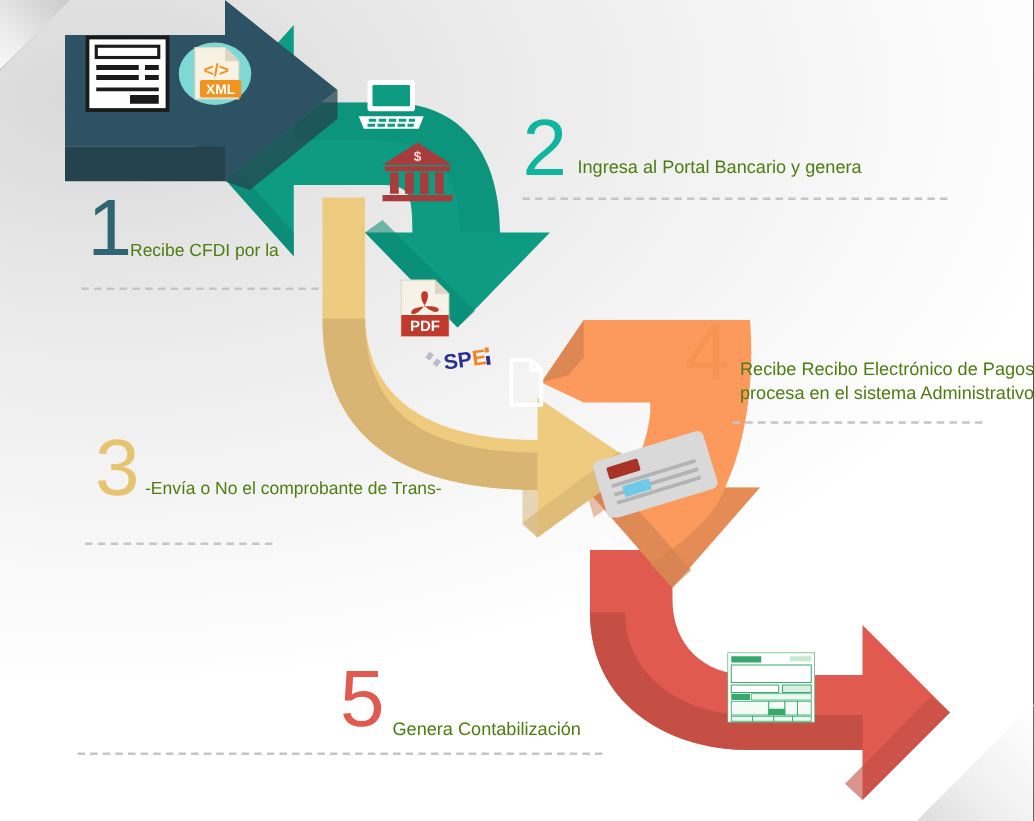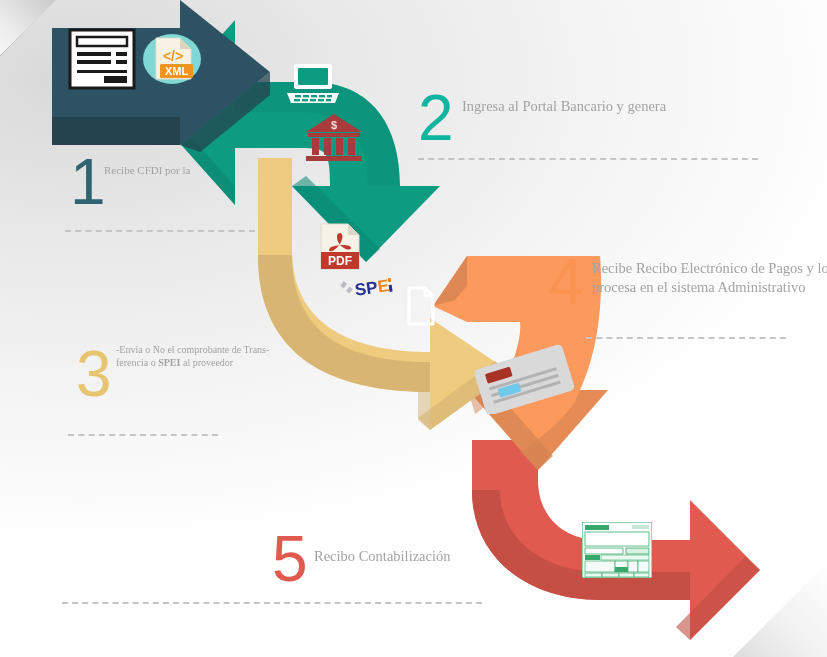--- a/index.html
+++ b/index.html
@@ -28,38 +28,39 @@
   }
   .svgl{position:absolute;left:0;top:0;}
 
   
   .step{position:absolute;}
   .step .num{
     position:absolute;font-family:"Liberation Sans",sans-serif;
     font-weight:300;line-height:1;letter-spacing:-2px;
   }
   .step .txt{
-    position:absolute;color:#a3a3a3;line-height:1.32;
-    font-family:Liberation Serif, serif;
+    position:absolute;color:#4d7c0f;line-height:1.32;
+    font-family:Liberation Sans, sans-serif;
+    margin-top:28px;
   }
   .step .rule{position:absolute;height:0;border-top:2px dashed #c5c5c5;}
 
   #step1{left:70px;top:150px;}
   #step1 .num{font-size:64px;color:#2f6473;left:0;top:0;}
-  #step1 .txt{left:34px;top:13px;font-size:11px;width:200px;}
+  #step1 .txt{left:34px;top:13px;font-size:14px;width:200px;}
   #step1 .rule{left:-5px;top:80px;width:190px;}
 
   #step2{left:418px;top:86px;}
   #step2 .num{font-size:64px;color:#10b5a0;left:0;top:0;}
   #step2 .txt{left:44px;top:11px;font-size:14.5px;width:290px;}
   #step2 .rule{left:0px;top:72px;width:340px;}
 
   #step3{left:76px;top:342px;}
   #step3 .num{font-size:64px;color:#e9c濃;color:#e7c470;left:0;top:0;}
-  #step3 .txt{left:40px;top:1px;font-size:10px;width:270px;}
+  #step3 .txt{left:40px;top:11px;font-size:14px;width:270px;}
   #step3 .rule{left:-8px;top:92px;width:150px;}
 
   #step4{left:548px;top:250px;}
   #step4 .num{font-size:64px;color:#f89352;left:0;top:0;}
   #step4 .txt{left:44px;top:9px;font-size:14.5px;width:280px;white-space:nowrap;}
   #step4 .rule{left:38px;top:87px;width:200px;}
 
   #step5{left:272px;top:527px;}
   #step5 .num{font-size:64px;color:#e05a4f;left:0;top:0;}
   #step5 .txt{left:42px;top:20px;font-size:14.5px;width:250px;}
@@ -257,37 +258,34 @@
     <div class="txt">
       <div>Ingresa al Portal Bancario y genera</div>
     </div>
     <div class="rule"></div>
   </div>
 
   <div class="step" id="step3">
     <div class="num" style="color: rgb(231, 196, 112);">3</div>
     <div class="txt">
       <div>-Envía o No el comprobante de Trans-</div>
-      <div>
-        <span>ferencia o </span><span class="b">SPEI</span><span> al proveedor</span>
-      </div>
     </div>
     <div class="rule"></div>
   </div>
 
   <div class="step" id="step4">
     <div class="num" style="color: rgb(248, 147, 82);">4</div>
     <div class="txt">
       <div>Recibe Recibo Electrónico de Pagos y lo</div>
       <div>procesa en el sistema Administrativo</div>
     </div>
     <div class="rule"></div>
   </div>
 
   <div class="step" id="step5">
     <div class="num" style="color: rgb(224, 90, 79);">5</div>
     <div class="txt">
-      <div>Recibo Contabilización</div>
+      <div>Genera Contabilización</div>
     </div>
     <div class="rule"></div>
   </div>
 
 </div>
 
 </body></html>

